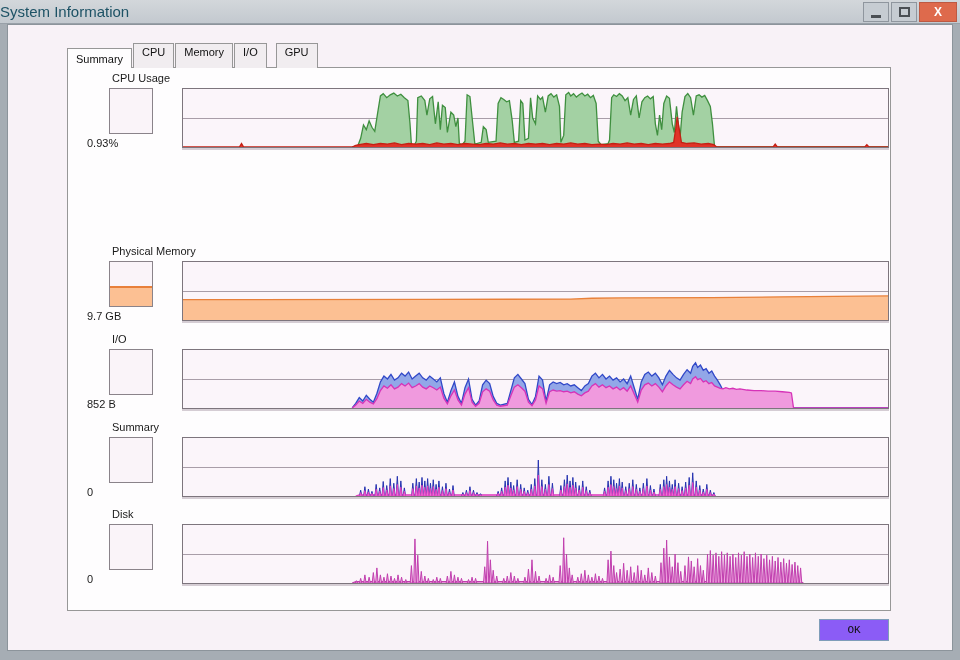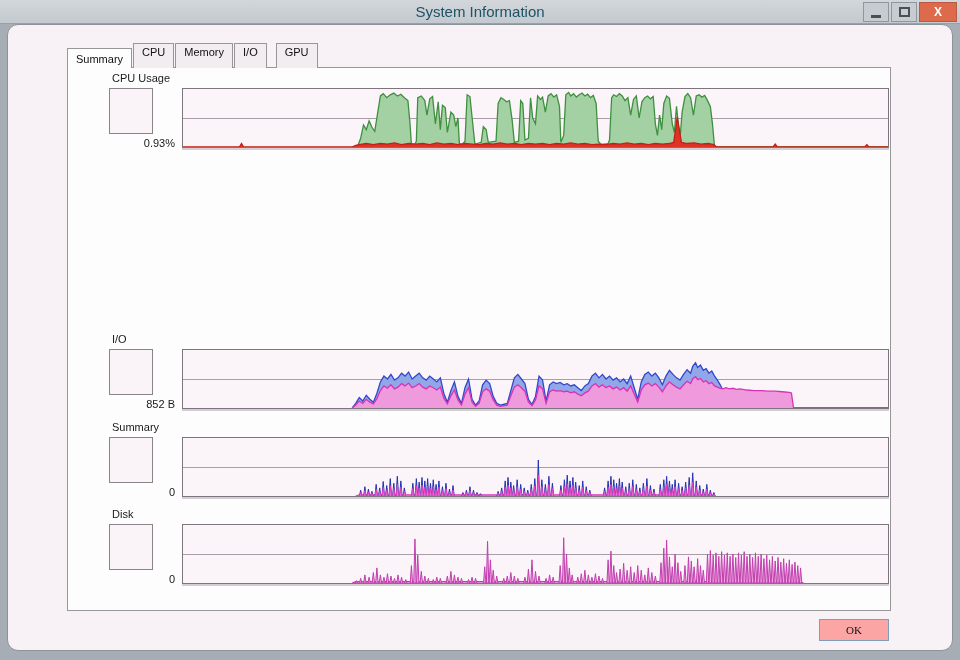--- a/index.html
+++ b/index.html
@@ -1,42 +1,42 @@
 <!DOCTYPE html>
 <html><head>
 <meta charset="utf-8">
 <style>
 *{margin:0;padding:0;box-sizing:border-box}
 html,body{width:960px;height:660px;overflow:hidden}
 body{font-family:"Liberation Sans","DejaVu Sans",sans-serif;background:#a6adb4}
 .window{position:relative;width:960px;height:660px;background:#a6adb4}
 .titlebar{position:absolute;top:0;left:0;right:0;height:24px;background:linear-gradient(#d3d7db,#c3c9cf);border-bottom:1px solid #98a0a8}
-.title{position:absolute;left:0;right:0;top:3px;text-align:center;font-size:15px;color:#1d5265}
+.title{position:absolute;left:0;right:0;top:3px;text-align:left;font-size:15px;color:#1d5265}
 .controls{position:absolute;right:3px;top:2px;display:flex;gap:2px;height:20px}
 .wbtn{height:20px;display:flex;align-items:center;justify-content:center;cursor:default}
 .wbtn.min,.wbtn.max{width:26px;background:#c6ccd2;border:1px solid #8f969e}
 .wbtn.close{width:38px;background:#de6a4c;border:1px solid #bd5942;color:#fff;font-size:12px;font-weight:bold}
 .glyph-min{width:10px;height:3px;background:#4a4f54;margin-top:9px}
 .glyph-max{width:11px;height:10px;border:2px solid #4a4f54;background:transparent}
-.dialog{position:absolute;left:7px;right:7px;top:24px;bottom:9px;background:#f8f2f7;border:1px solid #8c949b;border-radius:11px}
+.dialog{position:absolute;left:7px;right:7px;top:24px;bottom:9px;background:#f8f2f7;border:1px solid #8c949b;border-radius:0}
 .tabstrip{position:absolute;left:59px;top:23px;height:20px;display:flex;align-items:flex-end;z-index:3}
 .tab{font-size:11px;color:#111;background:#f1edf0;border:1px solid #979797;border-bottom:none;padding:2px 8px 2px 8px;height:25px;margin-right:1px}
 .tab.active{background:#fefdfe;height:20px;padding-top:4px;position:relative;z-index:4}
 .tab.gap{margin-left:8px}
 .tabpage{position:absolute;left:59px;top:42px;width:824px;height:544px;background:#fefdfe;border:1px solid #979797;z-index:2}
 .row{position:absolute;left:12px;right:0;height:82px}
 .r0{top:4px}.r1{top:92px}.r2{top:177px}.r3{top:265px}.r4{top:353px}.r5{top:440px}
 .row-label{position:absolute;left:32px;top:0;font-size:11px;color:#1a1a1a;white-space:nowrap}
 .gauge{position:absolute;left:29px;top:16px;width:44px;height:46px;background:#faf4f9;border:1px solid #8a838a}
 .gauge-fill{position:absolute;bottom:0;left:0;right:0;height:0}
-.gauge-value{position:absolute;left:7px;top:65px;width:88px;text-align:right;font-size:11px;color:#1a1a1a}
+.gauge-value{position:absolute;left:7px;top:65px;width:88px;text-align:left;font-size:11px;color:#1a1a1a}
 .graph{position:absolute;left:102px;top:16px;width:707px;height:60px;background:#fbf5fa;border:1px solid #7d757d;box-shadow:0 2px 0 #d5cdd4}
 .graph .mid{position:absolute;left:0;right:0;top:50%;height:1px;background:#a89da8}
 .graph svg{position:absolute;left:0;top:0;width:100%;height:100%}
-.ok{position:absolute;left:811px;top:594px;width:70px;height:22px;font-size:11px;font-family:Liberation Serif, serif;background:#fca5a5;border:1px solid #7f9db9;color:#111}
+.ok{position:absolute;left:811px;top:594px;width:70px;height:22px;font-size:11px;font-family:Liberation Mono, monospace;background:#8b5cf6;border:1px solid #7f9db9;color:#111}
 </style>
 </head>
 <body>
 
 <div class="window">
   <div class="titlebar">
     <div class="title">System Information</div>
     <div class="controls">
       <div class="wbtn min">
           <span class="glyph-min"></span>
@@ -70,20 +70,34 @@
             <svg viewBox="0 0 1000 100" preserveAspectRatio="none">
               <polygon points="240,100 248,98 252,85 256,62 260,70 264,55 268,66 272,73 276,42 280,12 284,8 289,15 294,10 299,7 304,12 309,9 314,15 319,20 322,60 324,96 328,97 331,90 333,15 338,12 343,20 346,45 350,17 354,13 358,60 362,22 365,70 368,28 372,32 375,75 380,40 384,45 387,65 390,50 392,94 396,96 400,90 403,10 407,13 411,60 414,95 423,92 426,65 430,70 433,92 444,90 447,25 451,15 455,18 459,22 463,20 467,55 470,92 476,90 479,20 482,25 485,88 490,85 493,15 496,50 500,60 503,12 507,18 510,14 514,40 518,12 522,8 526,14 530,10 534,30 536,92 540,80 543,10 547,6 550,12 554,8 558,14 562,10 566,7 570,12 574,9 578,15 582,11 586,25 589,90 593,96 603,94 605,88 608,15 611,10 615,13 619,8 623,12 627,20 631,15 635,45 639,18 643,12 647,50 651,22 655,15 659,12 663,17 667,13 670,60 673,80 676,45 679,70 682,25 686,12 690,16 694,60 697,75 700,30 703,65 705,85 708,40 712,13 716,8 720,15 724,45 728,12 732,10 736,14 740,11 744,20 748,30 751,60 754,100 1000,100 1000,100 240,100" fill="#a3d1a3" stroke="none"></polygon>
               <polyline points="240,100 248,98 252,85 256,62 260,70 264,55 268,66 272,73 276,42 280,12 284,8 289,15 294,10 299,7 304,12 309,9 314,15 319,20 322,60 324,96 328,97 331,90 333,15 338,12 343,20 346,45 350,17 354,13 358,60 362,22 365,70 368,28 372,32 375,75 380,40 384,45 387,65 390,50 392,94 396,96 400,90 403,10 407,13 411,60 414,95 423,92 426,65 430,70 433,92 444,90 447,25 451,15 455,18 459,22 463,20 467,55 470,92 476,90 479,20 482,25 485,88 490,85 493,15 496,50 500,60 503,12 507,18 510,14 514,40 518,12 522,8 526,14 530,10 534,30 536,92 540,80 543,10 547,6 550,12 554,8 558,14 562,10 566,7 570,12 574,9 578,15 582,11 586,25 589,90 593,96 603,94 605,88 608,15 611,10 615,13 619,8 623,12 627,20 631,15 635,45 639,18 643,12 647,50 651,22 655,15 659,12 663,17 667,13 670,60 673,80 676,45 679,70 682,25 686,12 690,16 694,60 697,75 700,30 703,65 705,85 708,40 712,13 716,8 720,15 724,45 728,12 732,10 736,14 740,11 744,20 748,30 751,60 754,100 1000,100" fill="none" stroke="#3f8f3f" stroke-width="1.3" vector-effect="non-scaling-stroke"></polyline>
               <polygon points="0,100 80,100 83,94 86,100 240,100 245,97 250,96 260,94 270,96 280,94 290,95 300,93 310,96 320,94 330,95 340,94 350,96 360,93 370,95 380,94 390,96 400,94 410,95 420,96 430,94 440,95 450,93 460,95 470,94 480,96 490,94 500,95 510,94 520,96 530,94 540,95 550,93 560,95 570,94 580,96 590,95 600,96 610,94 620,95 630,93 640,95 650,94 660,96 670,94 680,95 690,94 696,92 699,68 701,48 704,70 707,92 715,94 725,93 735,95 745,94 753,96 757,100 837,100 840,95 843,100 967,100 970,96 973,100 1000,100 1000,100 0,100" fill="#e03328" stroke="none"></polygon>
               <polyline points="0,100 80,100 83,94 86,100 240,100 245,97 250,96 260,94 270,96 280,94 290,95 300,93 310,96 320,94 330,95 340,94 350,96 360,93 370,95 380,94 390,96 400,94 410,95 420,96 430,94 440,95 450,93 460,95 470,94 480,96 490,94 500,95 510,94 520,96 530,94 540,95 550,93 560,95 570,94 580,96 590,95 600,96 610,94 620,95 630,93 640,95 650,94 660,96 670,94 680,95 690,94 696,92 699,68 701,48 704,70 707,92 715,94 725,93 735,95 745,94 753,96 757,100 837,100 840,95 843,100 967,100 970,96 973,100 1000,100" fill="none" stroke="#c42015" stroke-width="1.3" vector-effect="non-scaling-stroke"></polyline>
             </svg>
           </div>
       </div>
 
 
+      <div class="row r2">
+        <div class="row-label">Physical Memory</div>
+        <div class="gauge">
+            <div class="gauge-fill" style="height: 46%; background: rgb(252, 192, 147); border-top: 2px solid rgb(232, 128, 58);"></div>
+          </div>
+        <div class="gauge-value">9.7 GB</div>
+        <div class="graph">
+            <div class="mid"></div>
+            <svg viewBox="0 0 1000 100" preserveAspectRatio="none">
+              <polygon points="0,65 350,64.5 550,64 580,62.5 620,62 750,61.5 850,60 1000,58.5 1000,100 0,100" fill="#fcc093" stroke="none"></polygon>
+              <polyline points="0,65 350,64.5 550,64 580,62.5 620,62 750,61.5 850,60 1000,58.5" fill="none" stroke="#e8803a" stroke-width="1.3" vector-effect="non-scaling-stroke"></polyline>
+            </svg>
+          </div>
+      </div>
 
       <div class="row r3">
         <div class="row-label">I/O</div>
         <div class="gauge"></div>
         <div class="gauge-value">852 B</div>
         <div class="graph">
             <div class="mid"></div>
             <svg viewBox="0 0 1000 100" preserveAspectRatio="none">
               <polygon points="240,100 245,92 250,82 255,88 260,78 265,85 270,90 275,75 280,55 285,45 290,50 295,42 300,52 305,48 310,40 315,45 320,38 325,50 330,45 335,40 340,48 345,52 350,45 355,50 360,55 365,48 370,75 375,90 380,70 385,55 390,80 395,92 400,65 405,50 410,85 415,95 420,88 425,60 430,52 435,58 440,80 445,92 450,95 460,92 465,70 470,48 475,42 480,50 485,58 490,85 495,94 500,80 505,45 510,52 515,88 520,60 525,55 530,58 535,56 540,60 545,58 550,62 555,60 560,65 565,70 570,62 575,58 580,45 585,40 590,48 595,42 600,50 605,45 610,52 615,48 620,55 625,50 630,58 635,45 640,65 645,85 650,55 655,42 660,38 665,45 670,40 675,48 680,60 685,45 690,35 695,42 700,48 705,52 710,42 715,34 720,40 723,28 727,22 730,30 734,26 738,35 742,32 746,40 750,36 754,45 758,52 762,60 766,70 770,80 775,88 780,92 785,95 790,97 793,100 1000,100 1000,100 240,100" fill="#92a7e8" stroke="none"></polygon>
               <polyline points="240,100 245,92 250,82 255,88 260,78 265,85 270,90 275,75 280,55 285,45 290,50 295,42 300,52 305,48 310,40 315,45 320,38 325,50 330,45 335,40 340,48 345,52 350,45 355,50 360,55 365,48 370,75 375,90 380,70 385,55 390,80 395,92 400,65 405,50 410,85 415,95 420,88 425,60 430,52 435,58 440,80 445,92 450,95 460,92 465,70 470,48 475,42 480,50 485,58 490,85 495,94 500,80 505,45 510,52 515,88 520,60 525,55 530,58 535,56 540,60 545,58 550,62 555,60 560,65 565,70 570,62 575,58 580,45 585,40 590,48 595,42 600,50 605,45 610,52 615,48 620,55 625,50 630,58 635,45 640,65 645,85 650,55 655,42 660,38 665,45 670,40 675,48 680,60 685,45 690,35 695,42 700,48 705,52 710,42 715,34 720,40 723,28 727,22 730,30 734,26 738,35 742,32 746,40 750,36 754,45 758,52 762,60 766,70 770,80 775,88 780,92 785,95 790,97 793,100 1000,100" fill="none" stroke="#3148c8" stroke-width="1.3" vector-effect="non-scaling-stroke"></polyline>

